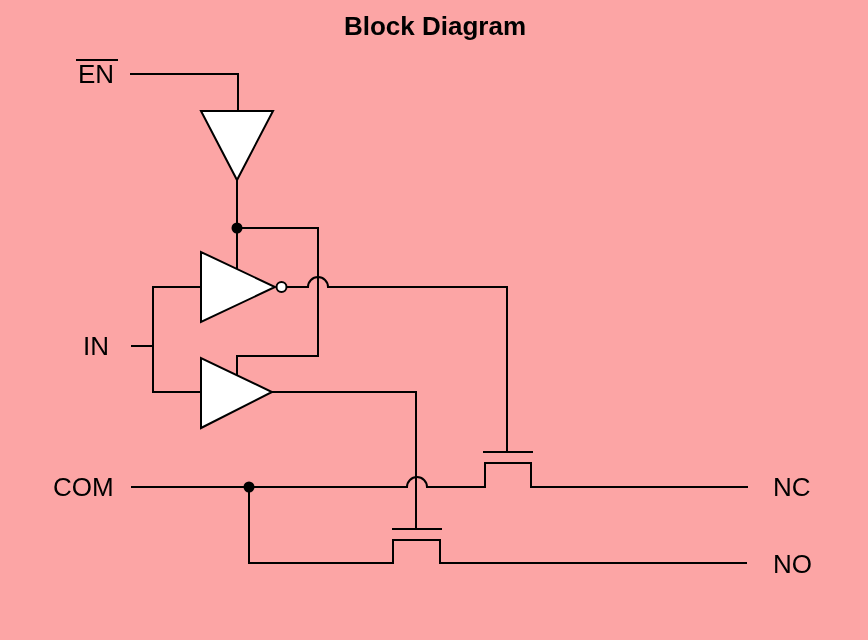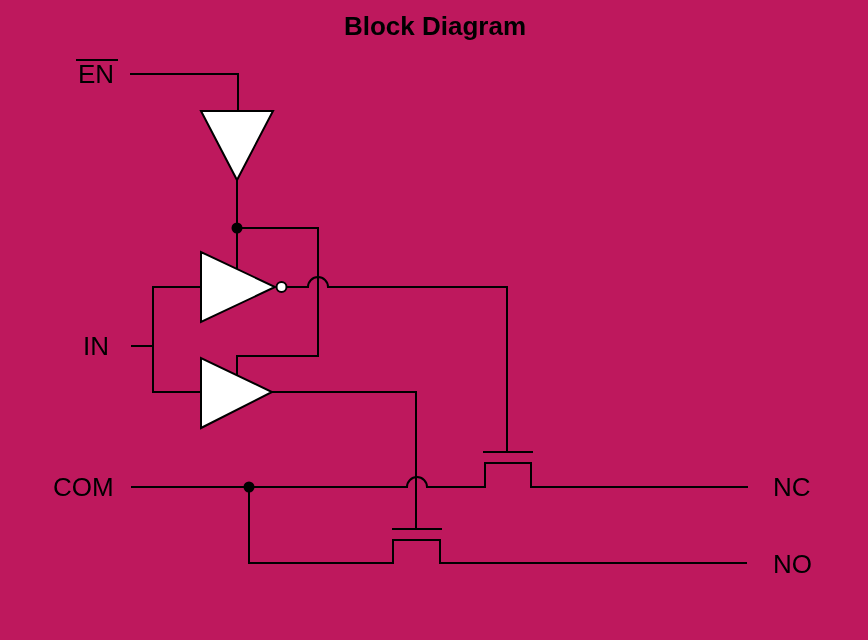--- a/index.html
+++ b/index.html
@@ -10,21 +10,21 @@
   body {
     width: 868px;
     height: 640px;
     overflow: hidden;
     font-family: "Liberation Sans", sans-serif;
   }
   .diagram-wrap {
     position: relative;
     width: 868px;
     height: 640px;
-    background: #be185d;
+    background: #fca5a5;
   }
   svg text {
     fill: #000000;
     font-family: "Liberation Sans", sans-serif;
     font-size: 26px;
   }
   svg text.title-text {
     font-weight: bold;
     text-anchor: middle;
   }

